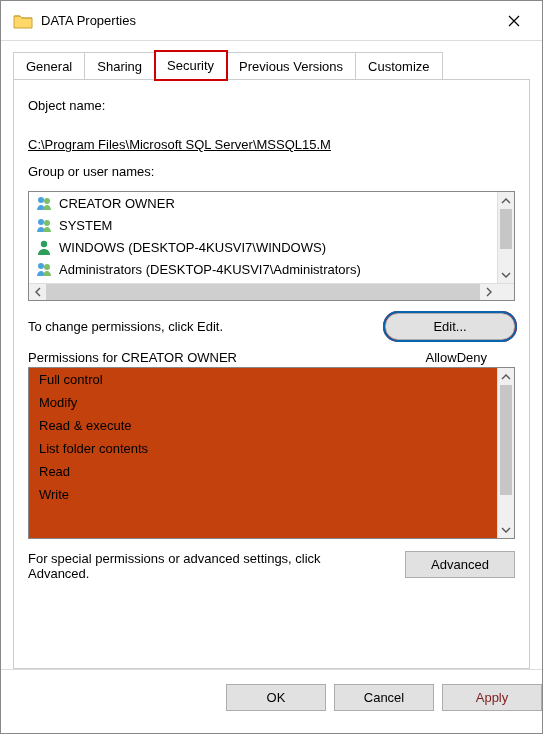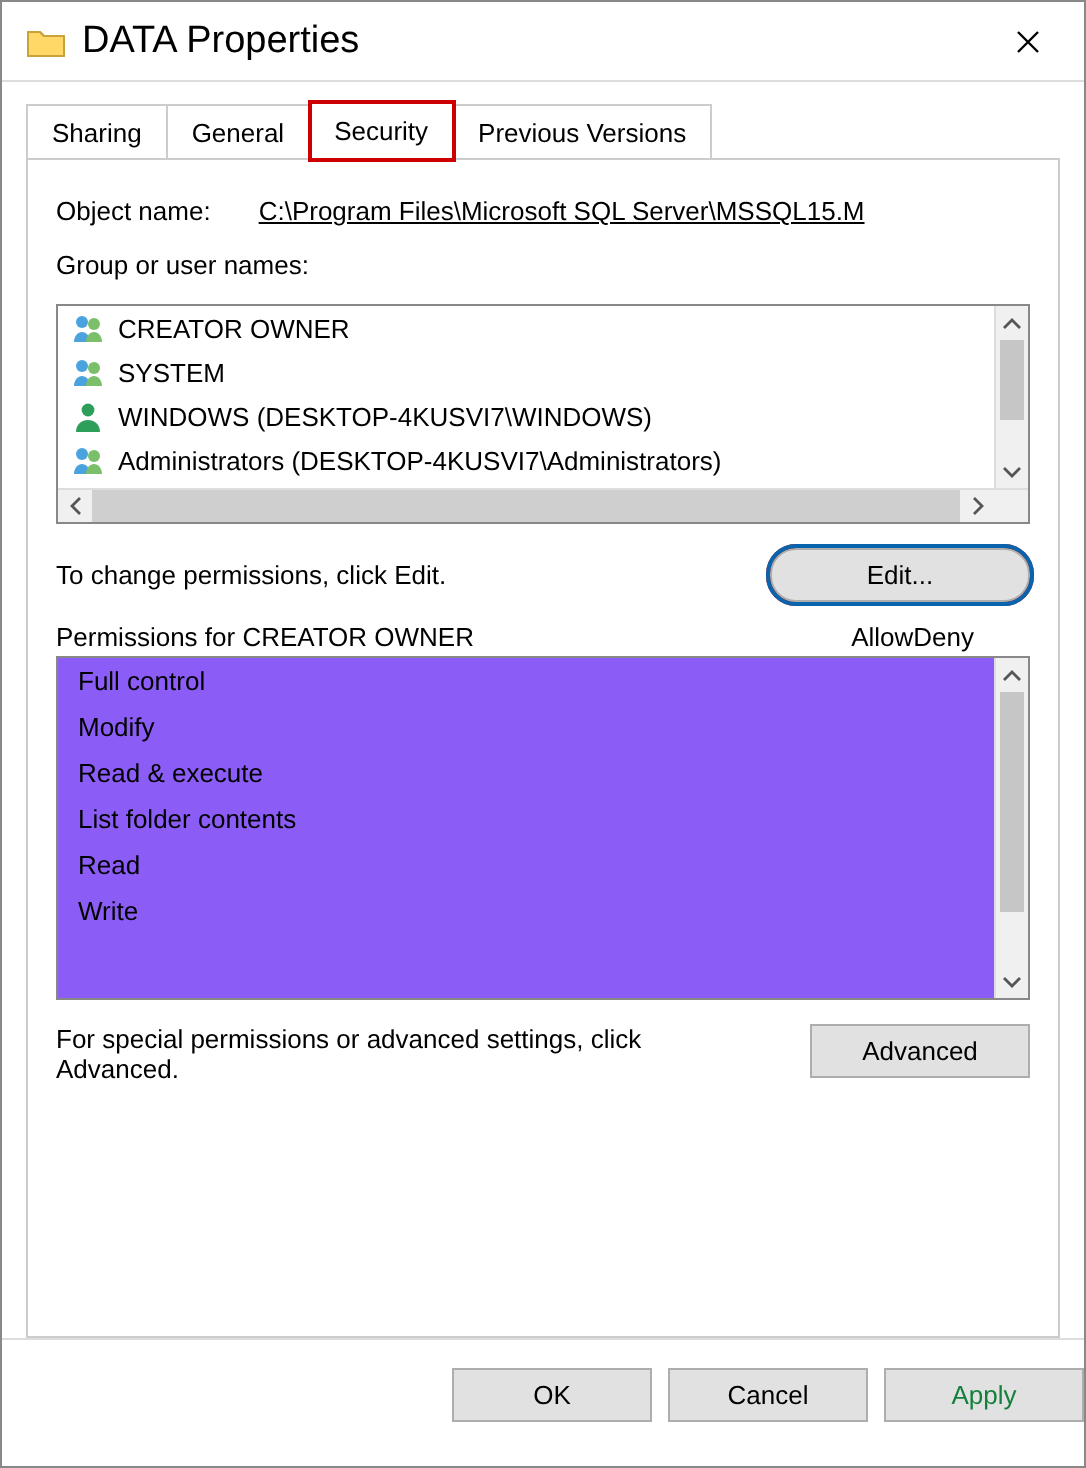--- a/index.html
+++ b/index.html
@@ -18,21 +18,21 @@
     display: flex;
     align-items: center;
     height: 40px;
     padding: 0 8px;
     border-bottom: 1px solid #ddd;
   }
   .titlebar .folder-icon {
     width: 20px; height: 16px;
     margin: 0 8px 0 4px;
   }
-  .titlebar .title { flex: 1; font-size: 19px; }
+  .titlebar .title { flex: 1; font-size: 13px; }
   .titlebar .close {
     width: 40px; height: 40px;
     display: flex; align-items: center; justify-content: center;
     font-size: 16px;
     cursor: pointer;
   }
   .content {
     padding: 10px 12px 0 12px;
   }
   .tabs {
@@ -60,21 +60,21 @@
     outline: 2px solid #c00;
     outline-offset: -1px;
   }
   .tabpanel {
     border: 1px solid #ccc;
     padding: 18px 14px 14px 14px;
     min-height: 590px;
     position: relative;
   }
   .row { margin-bottom: 12px; }
-  .object-row { display: flex; gap: 24px; white-space: nowrap; overflow: hidden; }
+  .object-row { display: flex; gap: 24px; white-space: nowrap; overflow: hidden; flex-direction: column; }
   .object-row .lbl { flex: 0 0 auto; }
   .object-row .val { flex: 1; overflow: hidden; text-overflow: clip; text-decoration: underline; }
   .listbox {
     border: 1px solid #888;
     height: 110px;
     position: relative;
     display: flex;
     flex-direction: column;
     background: #fff;
   }
@@ -142,21 +142,21 @@
     display: flex;
     align-items: flex-end;
     margin-bottom: 2px;
   }
   .perm-header .phl { flex: 1; }
   .perm-header .cols { display:flex; padding-right: 28px; }
   .permlist {
     border: 1px solid #888;
     height: 172px;
     position: relative;
-    background:#8b5cf6;
+    background:#c2410c;
   }
   .perm-items {
     position:absolute; inset:0 17px 0 0;
     overflow:hidden;
   }
   .pi {
     padding: 4px 10px;
   }
   .adv-row {
     display:flex;
@@ -166,21 +166,21 @@
     gap: 12px;
   }
   .adv-row .txt { max-width: 300px; }
   .bottom-buttons {
     border-top: 1px solid #ddd;
     padding: 14px 0;
     display:flex;
     justify-content:flex-end;
     gap: 8px;
   }
-  .btn.disabled { color:#15803d; }
+  .btn.disabled { color:#7f1d1d; }
   
   .pair-svg { display:block; }
 </style>
 </head>
 <body>
 
 <div class="titlebar">
   <span class="folder-icon">
     <svg viewBox="0 0 20 16" width="20" height="16">
       <path d="M1 3 h6 l2 2 h10 v10 h-18 z" fill="#ffd868" stroke="#caa23a"></path>
@@ -190,24 +190,25 @@
   <span class="title">DATA Properties</span>
   <div class="close">
     <svg width="12" height="12" viewBox="0 0 12 12">
       <path d="M1 1 L11 11 M11 1 L1 11" stroke="#000" stroke-width="1.2"></path>
     </svg>
   </div>
 </div>
 
 <div class="content">
   <div class="tabs">
+    <div class="tab">General</div>
     <div class="tab">Sharing</div>
-    <div class="tab">General</div>
     <div class="tab active highlight">Security</div>
     <div class="tab">Previous Versions</div>
+    <div class="tab">Customize</div>
   </div>
 
   <div class="tabpanel">
 
     <div class="row object-row">
       <span class="lbl">Object name:</span>
       <span class="val">C:\Program Files\Microsoft SQL Server\MSSQL15.M</span>
     </div>
 
     <div class="row">Group or user names:</div>

